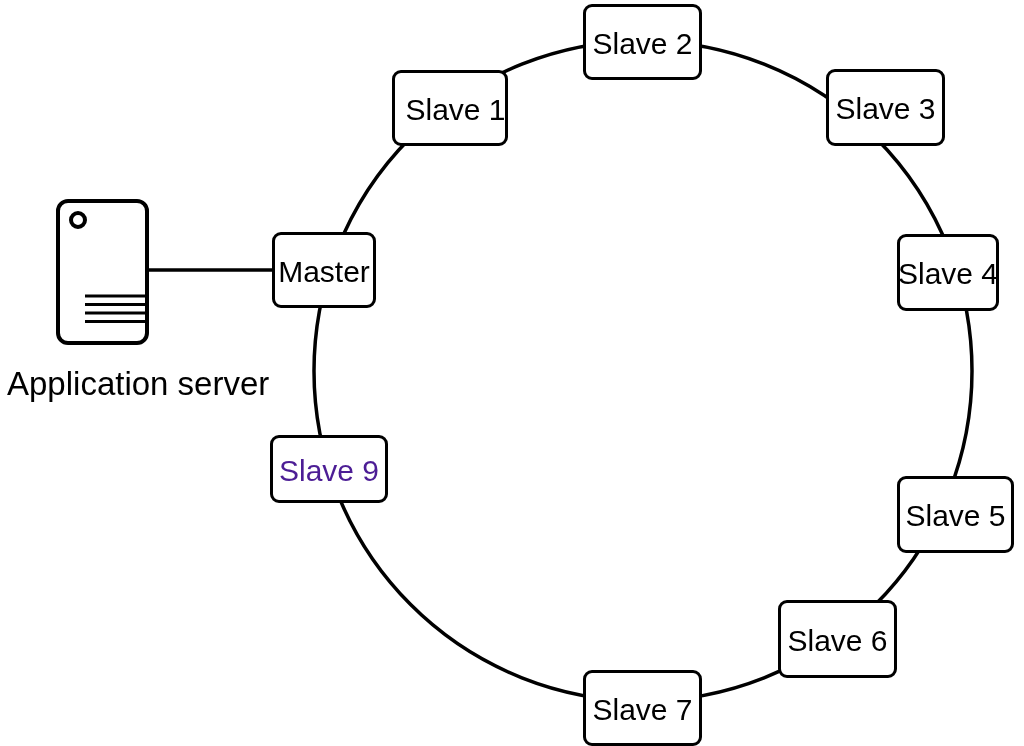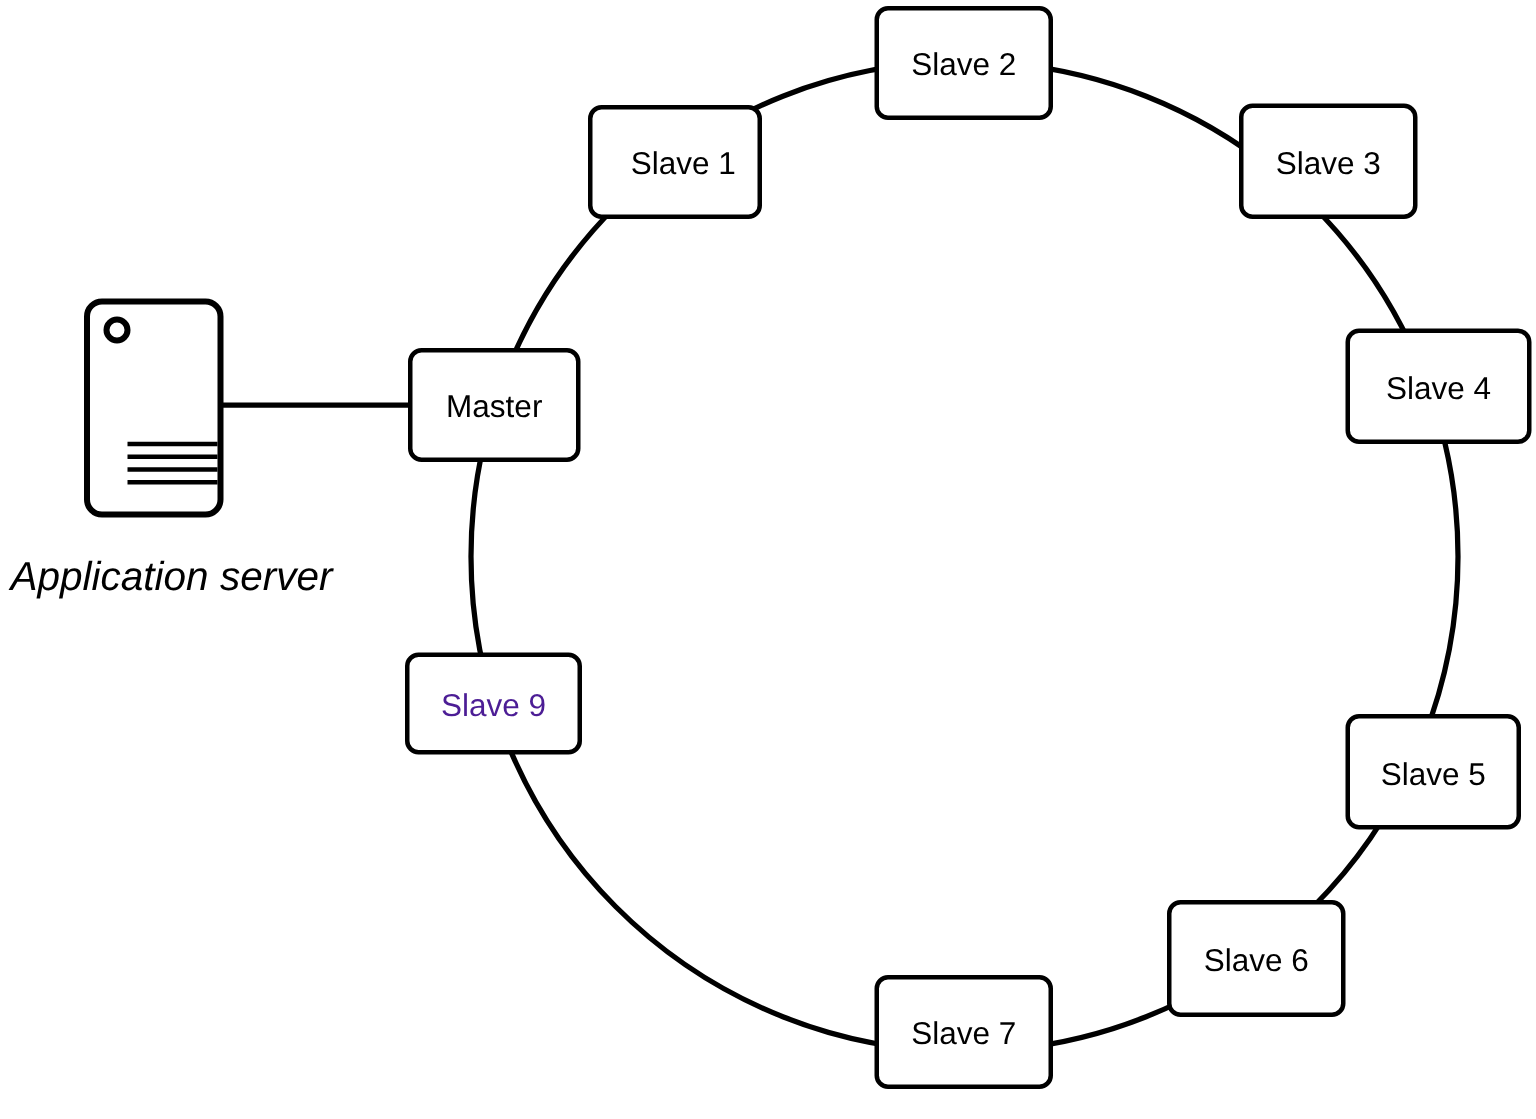--- a/index.html
+++ b/index.html
@@ -24,36 +24,35 @@
   }
   .node {
     position: absolute;
     box-sizing: border-box;
     background: #ffffff;
     border: 3.5px solid #000000;
     border-radius: 9px;
     display: flex;
     align-items: center;
     justify-content: center;
-    font-size: 21px;
+    font-size: 30px;
     line-height: 1;
     color: #000000;
     padding-top: 3px;
     white-space: nowrap;
   }
   .caption {
     position: absolute;
     left: 7px;
     top: 368px;
     width: 250px;
-    font-size: 27px;
+    font-size: 33px;
     line-height: 32px;
     color: #000000;
     white-space: nowrap;
-    font-style: italic;
   }
 </style>
 </head>
 <body>
 
 <div class="canvas">
 
   <svg class="wires" viewBox="0 0 1024 746">
 
     <ellipse cx="643" cy="371" rx="329" ry="330" fill="none" stroke="#000000" stroke-width="3.5"></ellipse>
@@ -67,32 +66,32 @@
         <line x1="85" y1="296" x2="145" y2="296"></line>
         <line x1="85" y1="304.5" x2="145" y2="304.5"></line>
         <line x1="85" y1="313" x2="145" y2="313"></line>
         <line x1="85" y1="321.5" x2="145" y2="321.5"></line>
       </g>
     </g>
   </svg>
 
   <div class="caption">Application server</div>
 
-  <div class="node" style="left: 272px; top: 232px; width: 115px; height: 76px; color: rgb(0, 0, 0);">Master</div>
+  <div class="node" style="left: 272px; top: 232px; width: 104px; height: 76px; color: rgb(0, 0, 0);">Master</div>
 
   <div class="node" style="left: 392px; top: 70px; width: 116px; height: 76px; color: rgb(0, 0, 0); padding-left: 11px;">Slave 1</div>
 
   <div class="node" style="left: 583px; top: 4px; width: 119px; height: 76px; color: rgb(0, 0, 0);">Slave 2</div>
 
   <div class="node" style="left: 778px; top: 69px; width: 119px; height: 77px; color: rgb(0, 0, 0); margin-left: 48px;">Slave 3</div>
 
-  <div class="node" style="left: 897px; top: 219px; width: 124px; height: 77px; color: rgb(0, 0, 0);">Slave 4</div>
+  <div class="node" style="left: 897px; top: 234px; width: 102px; height: 77px; color: rgb(0, 0, 0);">Slave 4</div>
 
   <div class="node" style="left: 897px; top: 436px; width: 117px; height: 77px; color: rgb(0, 0, 0); margin-top: 40px;">Slave 5</div>
 
   <div class="node" style="left: 778px; top: 600px; width: 119px; height: 78px; color: rgb(0, 0, 0);">Slave 6</div>
 
-  <div class="node" style="left: 583px; top: 650px; width: 119px; height: 76px; color: rgb(0, 0, 0);">Slave 7</div>
+  <div class="node" style="left: 583px; top: 670px; width: 119px; height: 76px; color: rgb(0, 0, 0);">Slave 7</div>
 
 
   <div class="node" style="left: 270px; top: 435px; width: 118px; height: 68px; color: #4c1d95;">Slave 9</div>
 
 </div>
 
 </body></html>

